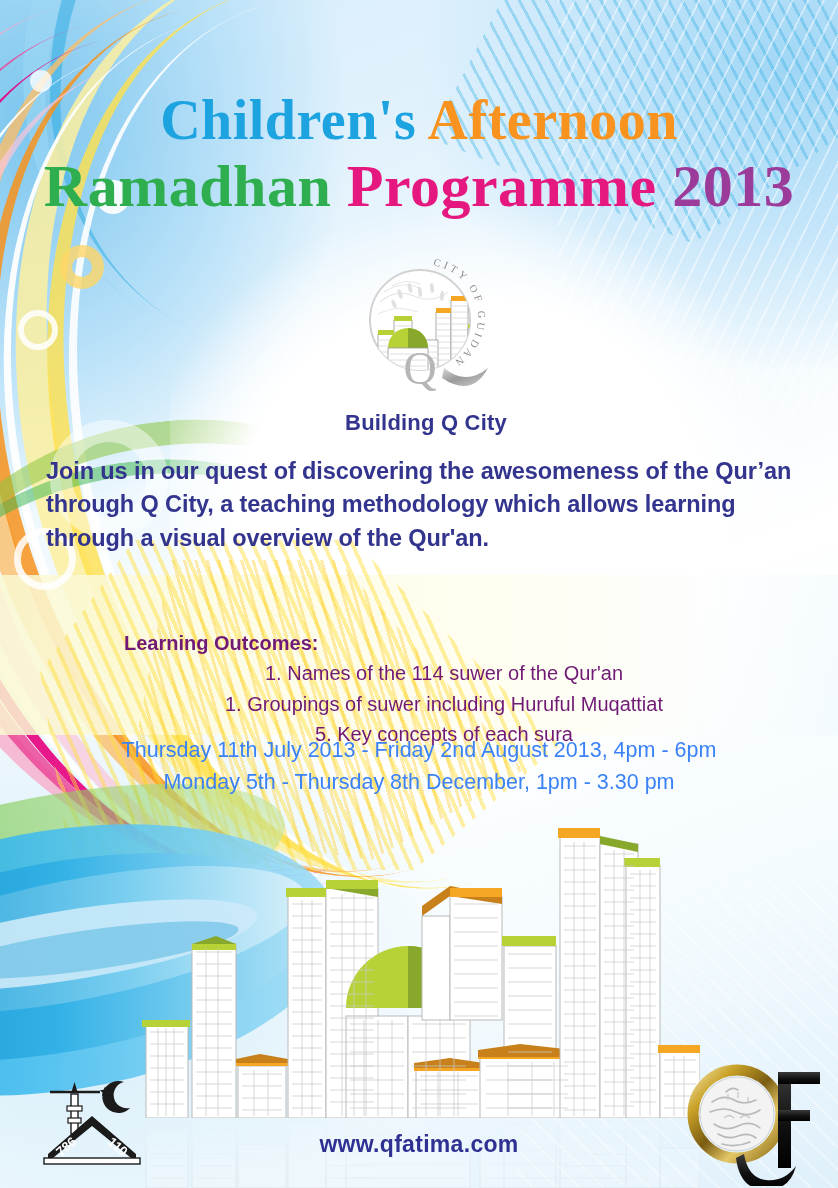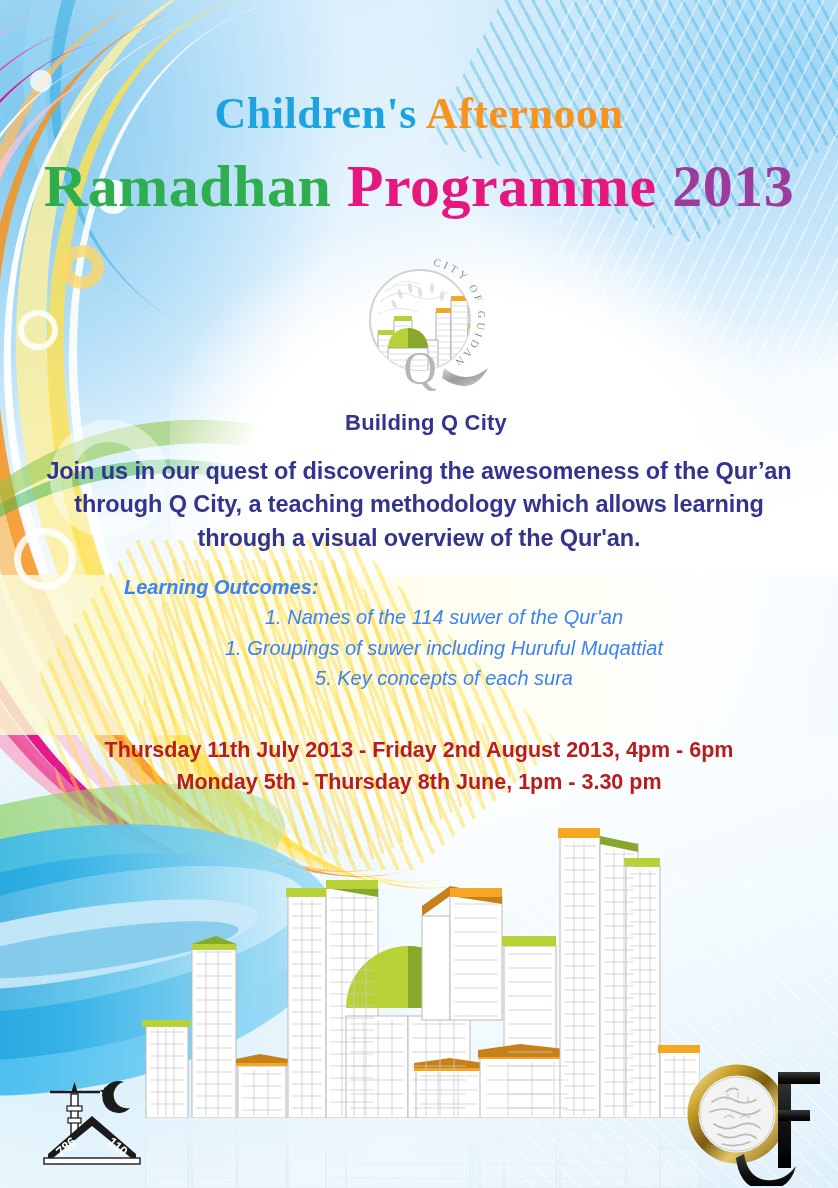--- a/index.html
+++ b/index.html
@@ -153,65 +153,63 @@
   .dot-c  { position:absolute; left:30px; top:70px;  width:22px; height:22px; border-radius:50%; background:rgba(255,255,255,.75); }
 
   
   .title-block {
     position:absolute; left:0; top:92px; width:838px;
     text-align:center;
     font-family:"Liberation Serif", "DejaVu Serif", serif;
     line-height:1.0;
   }
   .title-line { white-space:nowrap; }
-  .t1 { font-size:44px; font-weight:700; letter-spacing:.5px; }
-  .t2 { font-size:60px; font-weight:700; letter-spacing:.5px; margin-top:20px; }
+  .t1 { font-size:56px; font-weight:700; letter-spacing:.5px; }
+  .t2 { font-size:60px; font-weight:700; letter-spacing:.5px; margin-top:8px; }
   .w-children   { color:#1cA3E0; }
   .w-afternoon  { color:#F7931E; }
   .w-ramadhan   { color:#2EAE4E; }
   .w-programme  { color:#E5187F; }
   .w-2013       { color:#9B3C9B; }
 
   
   .cog-logo { position:absolute; left:348px; top:242px; width:160px; height:160px; }
 
   
   .heading-q {
     position:absolute; left:0; top:410px; width:838px;
     text-align:center;
     font-size:22px; font-weight:bold;
     color:#33348E;
     letter-spacing:.2px;
     margin-left:7px;
   }
   .intro {
     position:absolute; left:46px; top:455px; width:746px;
-    text-align:center;
     font-size:23.5px; font-weight:bold;
     color:#33348E;
     line-height:1.42;
     letter-spacing:-.1px;
   }
 
   .outcomes {
-    position:absolute; left:124px; top:572px; width:640px;
-    color:#3b82f6;
+    position:absolute; left:124px; top:628px; width:640px;
+    color:#701a75;
     font-size:20px;
     line-height:1.52;
-    font-style:italic;
   }
   .outcomes .oc-title { font-weight:bold; font-size:20px; }
   .outcomes ul { list-style:none; }
   .outcomes li { white-space:nowrap;text-align:center; }
 
   .dates {
     position:absolute; left:0; top:734px; width:838px;
     text-align:center;
-    color:#b91c1c;
-    font-size:21.5px; font-weight:700;
+    color:#3b82f6;
+    font-size:21.5px; font-weight:400;
     line-height:1.5;
   }
 
   
   .city { position:absolute; left:140px; top:818px; width:560px; height:300px; }
   .city-reflection {
     position:absolute; left:140px; top:1112px; width:560px; height:76px;
     transform:scaleY(-1);
     opacity:.22;
     -webkit-mask-image:linear-gradient(to top, transparent 0%, #000 85%);
@@ -373,21 +371,21 @@
     <div class="oc-title">Learning Outcomes:</div>
     <ul>
       <li>1. Names of the 114 suwer of the Qur'an</li>
       <li>1. Groupings of suwer including Huruful Muqattiat</li>
       <li>5. Key concepts of each sura</li>
     </ul>
   </div>
 
   <div class="dates">
     <div>Thursday 11th July 2013 - Friday 2nd August 2013, 4pm - 6pm</div>
-    <div>Monday 5th - Thursday 8th June, 1pm - 3.30 pm</div>
+    <div>Monday 5th - Thursday 8th December, 1pm - 3.30 pm</div>
   </div>
 
   <div class="city">
     <svg viewBox="0 0 560 300" width="560" height="300" xmlns="http://www.w3.org/2000/svg">
       <g stroke="#b9b9b9" stroke-width="1" fill="#ffffff">
 
         <rect x="6" y="208" width="42" height="92"></rect>
         <rect x="2" y="202" width="48" height="7" fill="#B6D236" stroke="none"></rect>
 
         <rect x="52" y="126" width="44" height="174"></rect>
@@ -564,14 +562,15 @@
       <path d="M62 96 q4 24 22 26 q18 2 30 -14 q-6 24 -30 24 q-26 0 -30 -32 z" fill="url(#blackF)"></path>
 
       <g fill="url(#blackF)">
         <rect x="96" y="14" width="13" height="96"></rect>
         <rect x="96" y="14" width="42" height="12"></rect>
         <rect x="96" y="52" width="32" height="11"></rect>
       </g>
     </svg>
   </div>
 
+  <div class="website">www.qfatima.com</div>
 
 </div>
 
 </body></html>

